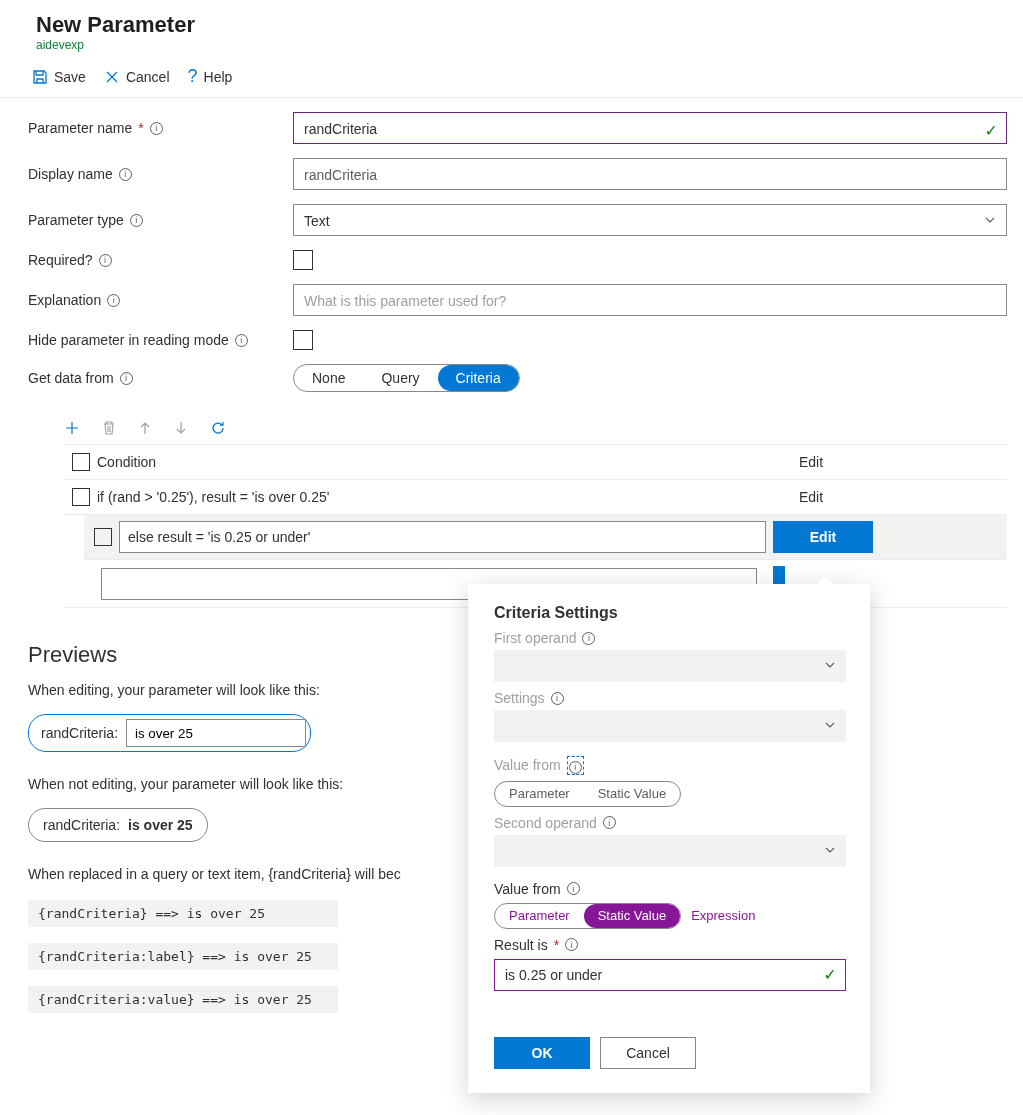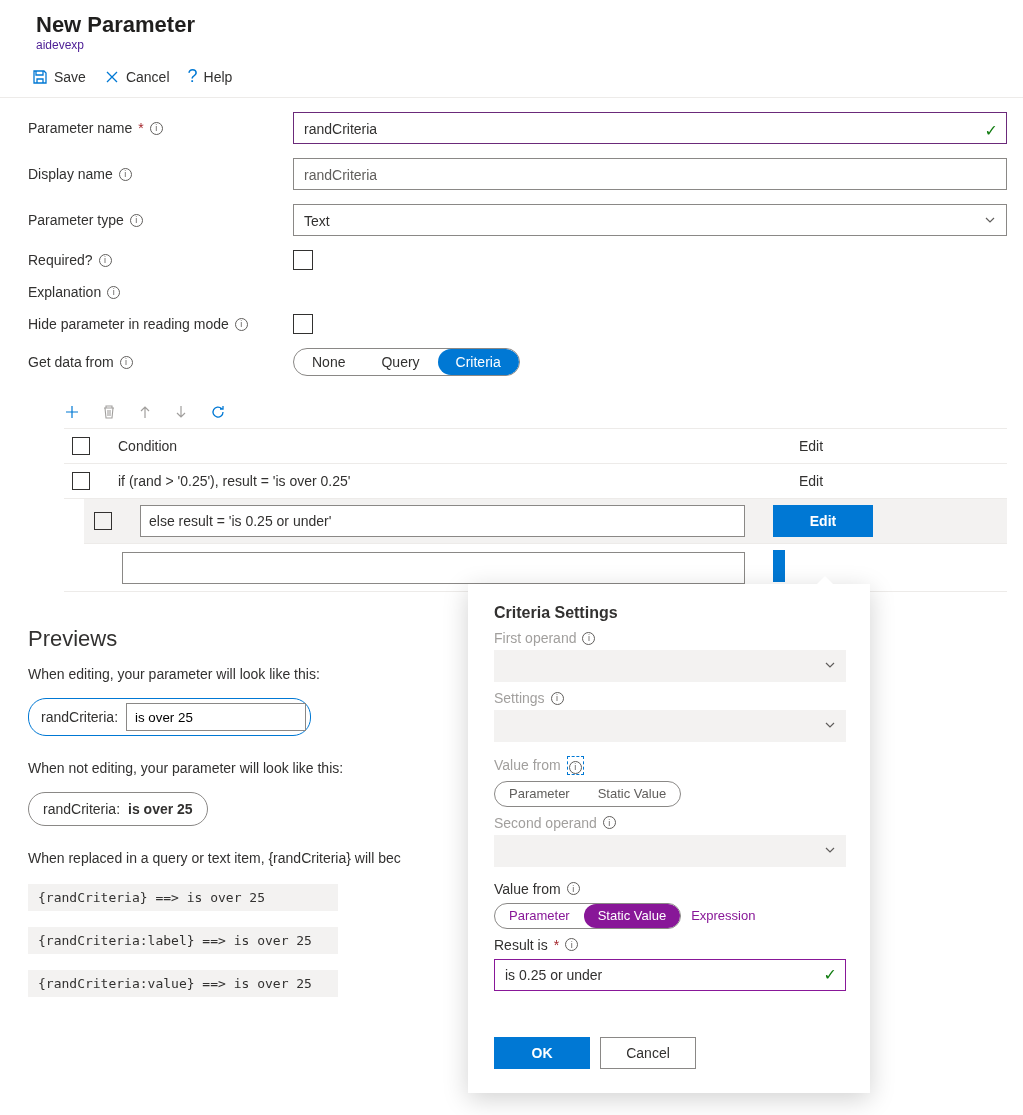--- a/index.html
+++ b/index.html
@@ -15,21 +15,21 @@
     width: 1023px;
   }
   .page-title {
     font-size: 22px;
     font-weight: 600;
     margin: 4px 0 0 8px;
     color: #201f1e;
   }
   .subtitle {
     font-size: 12px;
-    color: #4c1d95;
+    color: #15803d;
     margin: 0 0 10px 8px;
   }
   .toolbar {
     display: flex;
     align-items: center;
     gap: 18px;
     padding: 4px 0 10px 4px;
   }
   .tb-btn {
     display: inline-flex;
@@ -114,21 +114,21 @@
   .ic.gray { color: #605e5c; }
   .criteria-table {
     margin-left: 36px;
     border-top: 1px solid #edebe9;
   }
   .ct-head, .ct-row {
     display: flex;
     align-items: center;
     padding: 8px 6px;
     border-bottom: 1px solid #edebe9;
-    gap: 28px;
+    gap: 7px;
   }
   .ct-head { font-weight: 400; }
   .ct-head .col-edit, .ct-row .col-edit {
     width: 100px;
     text-align: center;
     margin-left: auto;
     margin-right: 140px;
   }
   .ct-row .cond-text { flex: 0 0 auto; }
   .ct-row.edit-row { background: #f3f2f1; margin-left: 20px; }
@@ -346,20 +346,25 @@
       <span class="info-icon">i</span>
     </div>
     <div class="checkbox"></div>
   </div>
 
   <div class="form-row">
     <div class="form-label">
       <span>Explanation</span>
       <span class="info-icon">i</span>
     </div>
+    <div class="field">
+      <div class="text-input" style="color:#a19f9d;">
+        <span>What is this parameter used for?</span>
+      </div>
+    </div>
   </div>
 
   <div class="form-row">
     <div class="form-label">
       <span>Hide parameter in reading mode</span>
       <span class="info-icon">i</span>
     </div>
     <div class="checkbox"></div>
   </div>
 

